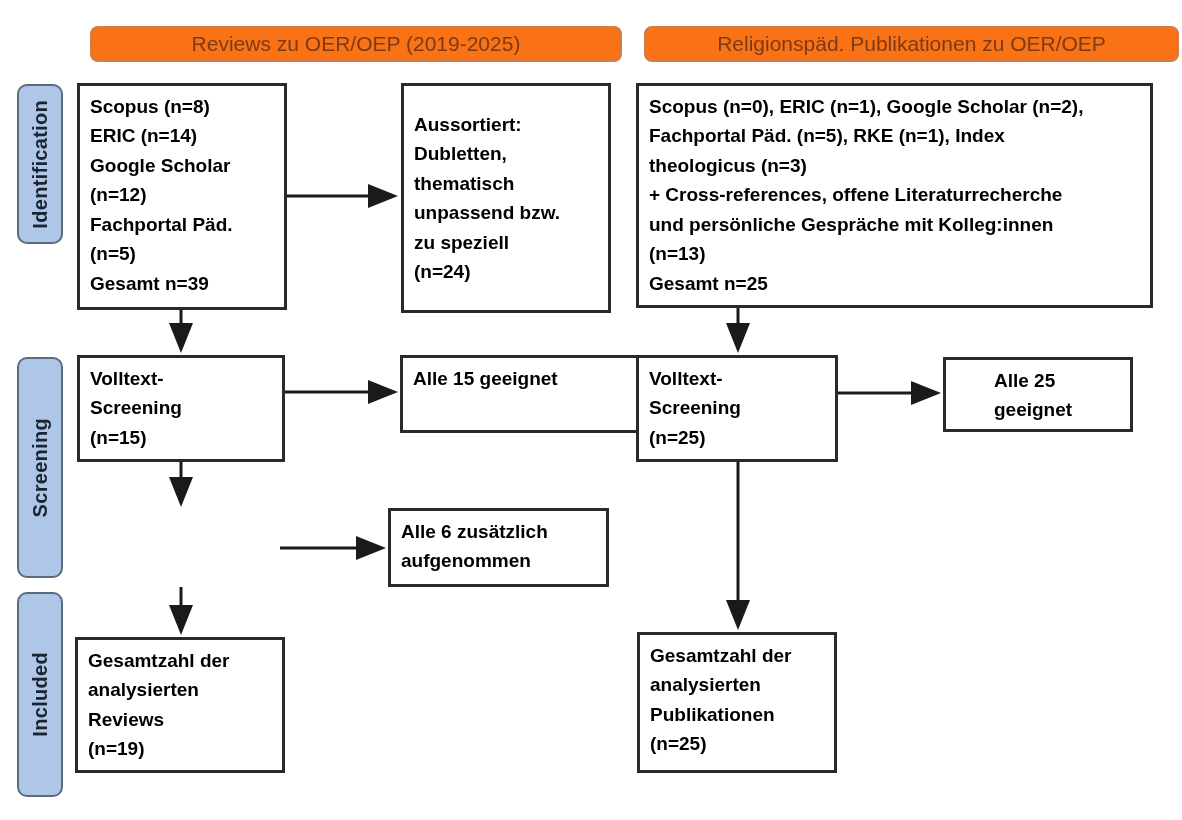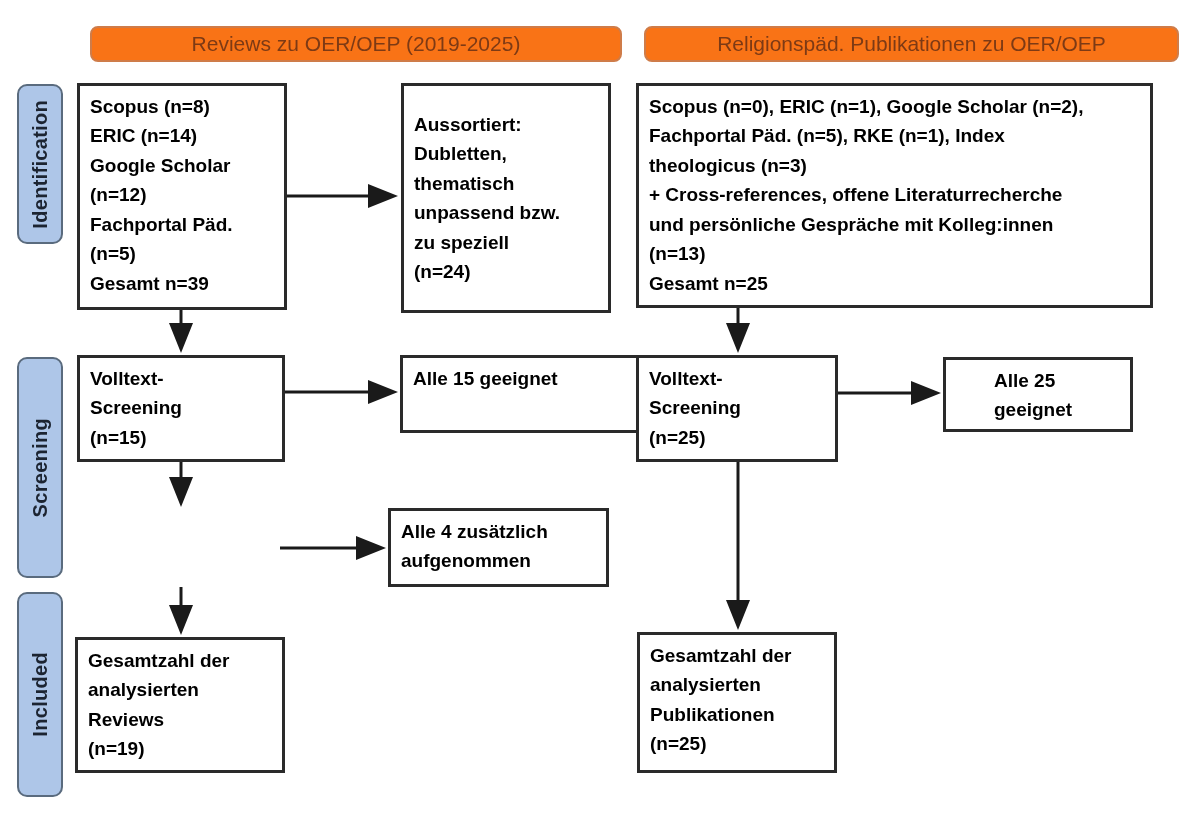--- a/index.html
+++ b/index.html
@@ -84,21 +84,21 @@
   <div class="fbox" style="left:401px;top:83px;width:210px;height:230px;padding-top:24px;">Aussortiert:
 Dubletten,
 thematisch
 unpassend bzw.
 zu speziell
 (n=24)</div>
   <div class="fbox" style="left:77px;top:355px;width:208px;height:107px;">Volltext-
 Screening
 (n=15)</div>
   <div class="fbox" style="left:400px;top:355px;width:248px;height:78px;">Alle 15 geeignet</div>
-  <div class="fbox" style="left:388px;top:508px;width:221px;height:79px;">Alle 4 zusätzlich
+  <div class="fbox" style="left:388px;top:508px;width:221px;height:79px;">Alle 6 zusätzlich
 aufgenommen</div>
   <div class="fbox" style="left:75px;top:637px;width:210px;height:136px;">Gesamtzahl der
 analysierten
 Reviews
 (n=19)</div>
 
   <div class="fbox" style="left:636px;top:83px;width:517px;height:225px;">Scopus (n=0), ERIC (n=1), Google Scholar (n=2),
 Fachportal Päd. (n=5), RKE (n=1), Index
 theologicus (n=3)
 + Cross-references, offene Literaturrecherche

